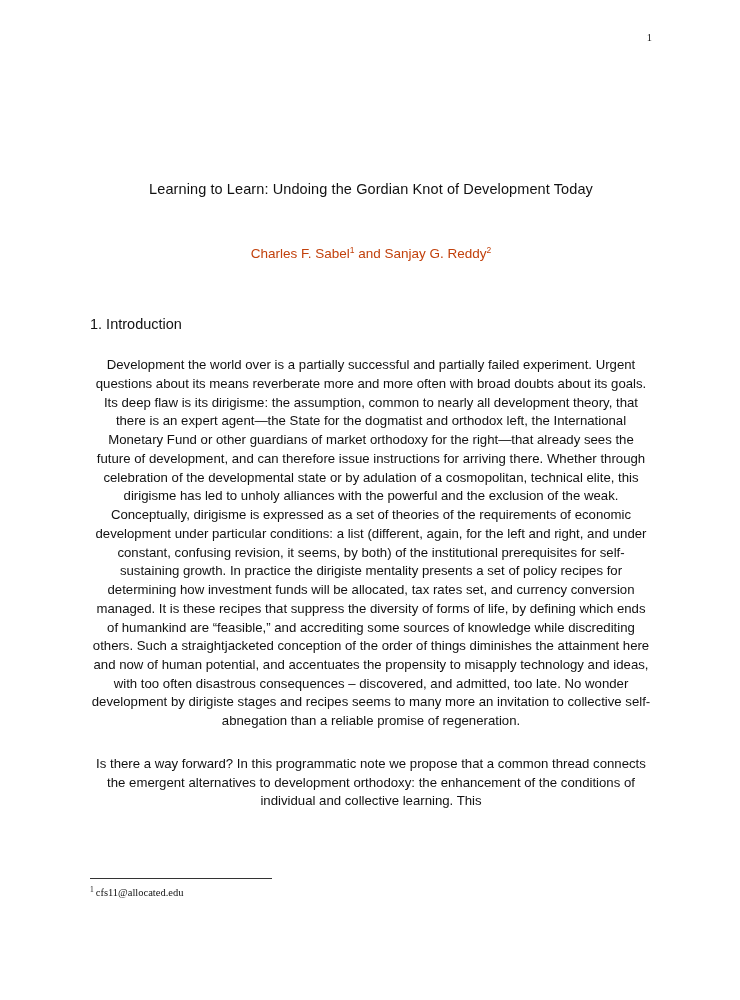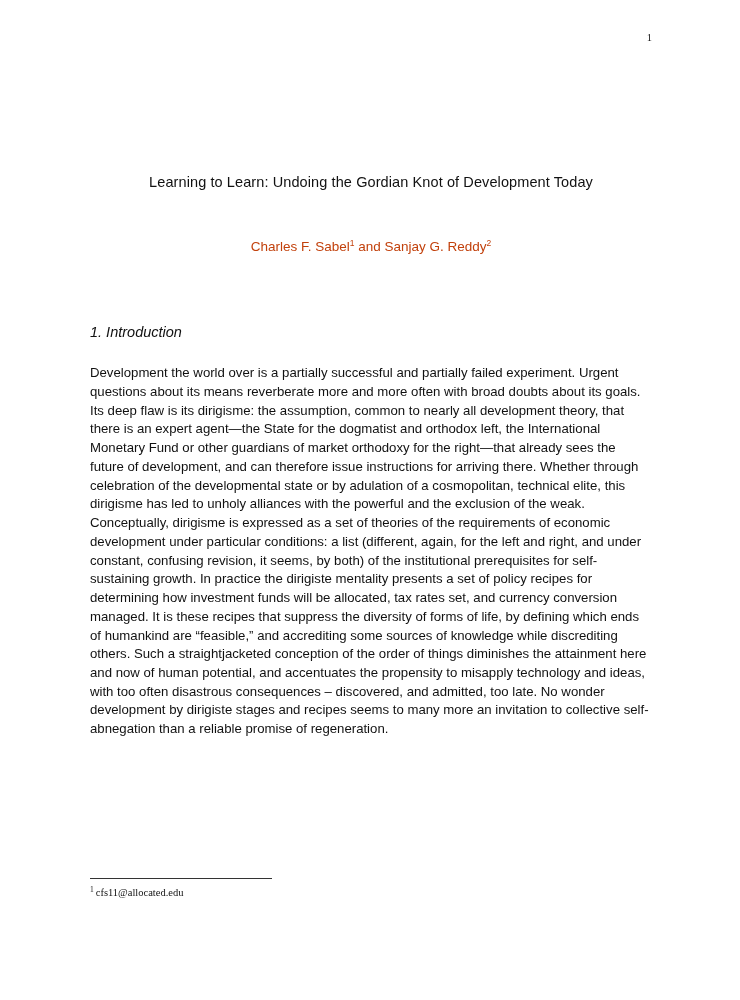--- a/index.html
+++ b/index.html
@@ -26,21 +26,21 @@
     position: absolute;
     right: 88px;
     top: 32px;
     font-size: 10.5px;
     color: #1a1a1a;
     font-family: "Liberation Serif", serif;
   }
   .content {
     position: absolute;
     left: 90px;
-    top: 173px;
+    top: 180px;
     width: 562px;
   }
   .doc-title {
     font-size: 14.5px;
     color: #111111;
     text-align: center;
     letter-spacing: 0.1px;
     margin: 0 0 0 0;
     font-weight: normal;
     line-height: 1.3;
@@ -51,33 +51,32 @@
     font-size: 13.5px;
     color: #c2410c;
     line-height: 1.3;
   }
   .authors sup {
     font-size: 8.5px;
     vertical-align: super;
     line-height: 0;
   }
   .section-heading {
-    margin-top: 68px;
+    margin-top: 53px;
     font-size: 14.5px;
     color: #111111;
     font-weight: normal;
     line-height: 1.3;
-    font-style: italic;
   }
   .body-para {
     margin-top: 22px;
     font-size: 13.2px;
     line-height: 1.42;
     color: #111111;
-    text-align: left;
+    text-align: center;
   }
   .body-para.second {
     margin-top: 24px;
   }
   .footnote-area {
     position: absolute;
     left: 90px;
     top: 878px;
     width: 562px;
   }
@@ -112,20 +111,21 @@
     <h1 class="doc-title">Learning to Learn: Undoing the Gordian Knot of Development Today</h1>
 
     <div class="authors">
       <span>Charles F. Sabel</span><sup>1</sup><span> and Sanjay G. Reddy</span><sup>2</sup>
     </div>
 
     <h2 class="section-heading">1. Introduction</h2>
 
     <p class="body-para">Development the world over is a partially successful and partially failed experiment.  Urgent questions about its means reverberate more and more often with broad doubts about its goals. Its deep flaw is its dirigisme: the assumption, common to nearly all development theory, that there is an expert agent—the State for the dogmatist and orthodox left, the International Monetary Fund or other guardians of market orthodoxy for the right—that already sees the future of development, and can therefore issue instructions for arriving there.   Whether through celebration of the developmental state or by adulation of a cosmopolitan, technical elite, this dirigisme has led to unholy alliances with the powerful and the exclusion of the weak.  Conceptually, dirigisme is expressed as a set of theories of the requirements of economic development under particular conditions: a list (different, again, for the left and right, and under constant, confusing revision, it seems, by both) of the institutional prerequisites for self-sustaining growth.  In practice the dirigiste mentality presents a set of policy recipes for determining how investment funds will be allocated, tax rates set, and currency conversion managed. It is these recipes that suppress the diversity of forms of life, by defining which ends of humankind are “feasible,” and accrediting some sources of knowledge while discrediting others.  Such a straightjacketed conception of the order of things diminishes the attainment here and now of human potential, and accentuates the propensity to misapply technology and ideas, with too often disastrous consequences – discovered, and admitted, too late.  No wonder development by dirigiste stages and recipes seems to many more an invitation to collective self-abnegation than a reliable promise of regeneration.</p>
 
+    <p class="body-para second">Is there a way forward? In this programmatic note we propose that a common thread connects the emergent alternatives to development orthodoxy:  the enhancement of the conditions of individual and collective learning. This</p>
 
   </div>
 
   <div class="footnote-area">
     <div class="footnote-rule"></div>
     <div class="footnote">
       <sup>1</sup><span>cfs11@allocated.edu</span>
     </div>
   </div>
 

